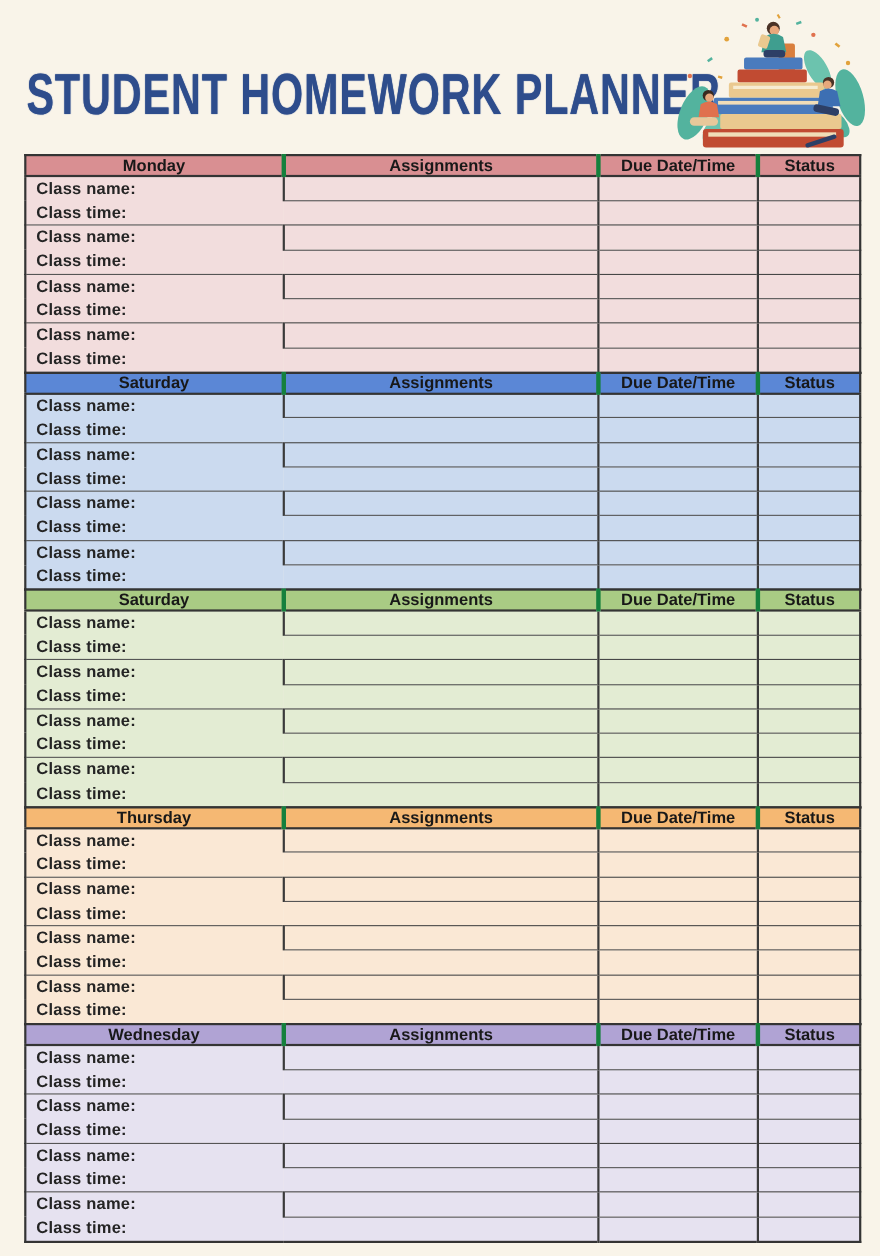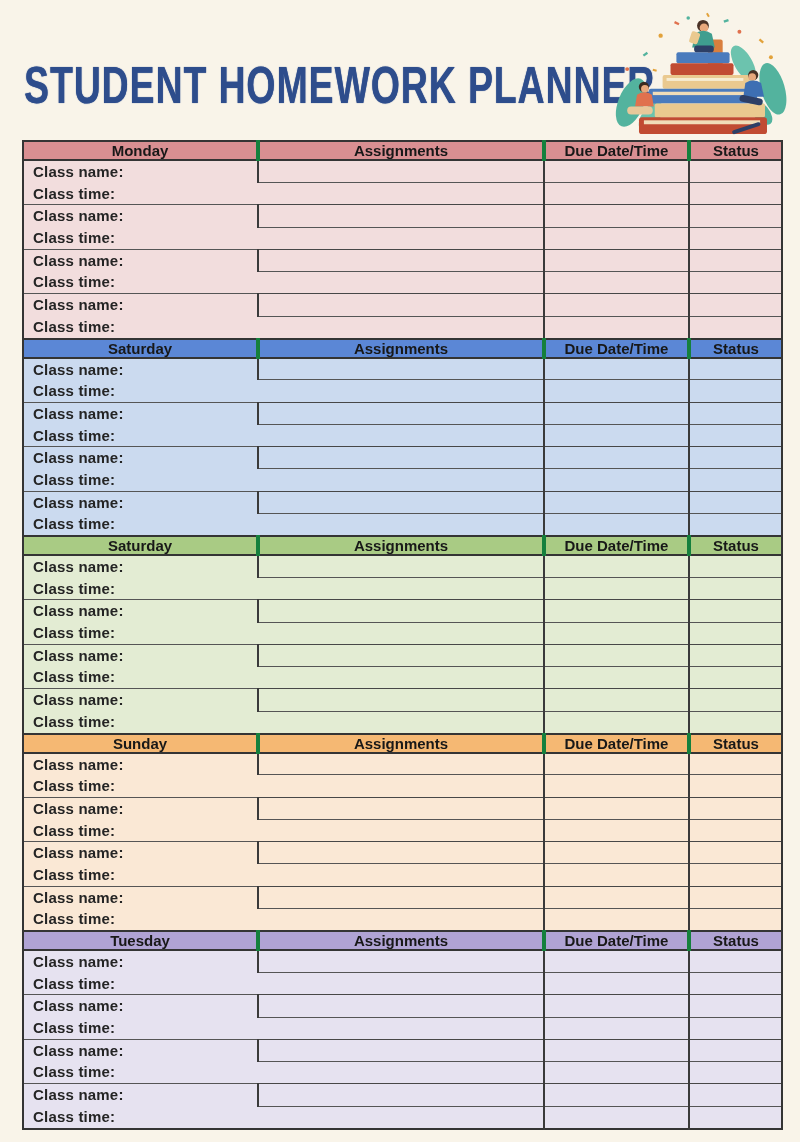--- a/index.html
+++ b/index.html
@@ -368,21 +368,21 @@
 
   <table class="day" style="--hdr: #f5b873; --body: #fae8d5;">
     <colgroup>
       <col style="width:235px">
         <col style="width:286px">
         <col style="width:145px">
         <col style="width:93px">
     </colgroup>
     <thead>
       <tr>
-        <th class="day-name">Sunday</th>
+        <th class="day-name">Thursday</th>
         <th>Assignments</th>
         <th>Due Date/Time</th>
         <th>Status</th>
       </tr>
     </thead>
     <tbody>
       <tr class="ra">
         <td class="lbl" rowspan="2">
           <div class="lbl-line">Class name:</div>
           <div class="lbl-line">Class time:</div>
@@ -443,21 +443,21 @@
 
   <table class="day" style="--hdr: #b0a3d4; --body: #e6e2f0;">
     <colgroup>
       <col style="width:235px">
         <col style="width:286px">
         <col style="width:145px">
         <col style="width:93px">
     </colgroup>
     <thead>
       <tr>
-        <th class="day-name">Tuesday</th>
+        <th class="day-name">Wednesday</th>
         <th>Assignments</th>
         <th>Due Date/Time</th>
         <th>Status</th>
       </tr>
     </thead>
     <tbody>
       <tr class="ra">
         <td class="lbl" rowspan="2">
           <div class="lbl-line">Class name:</div>
           <div class="lbl-line">Class time:</div>

